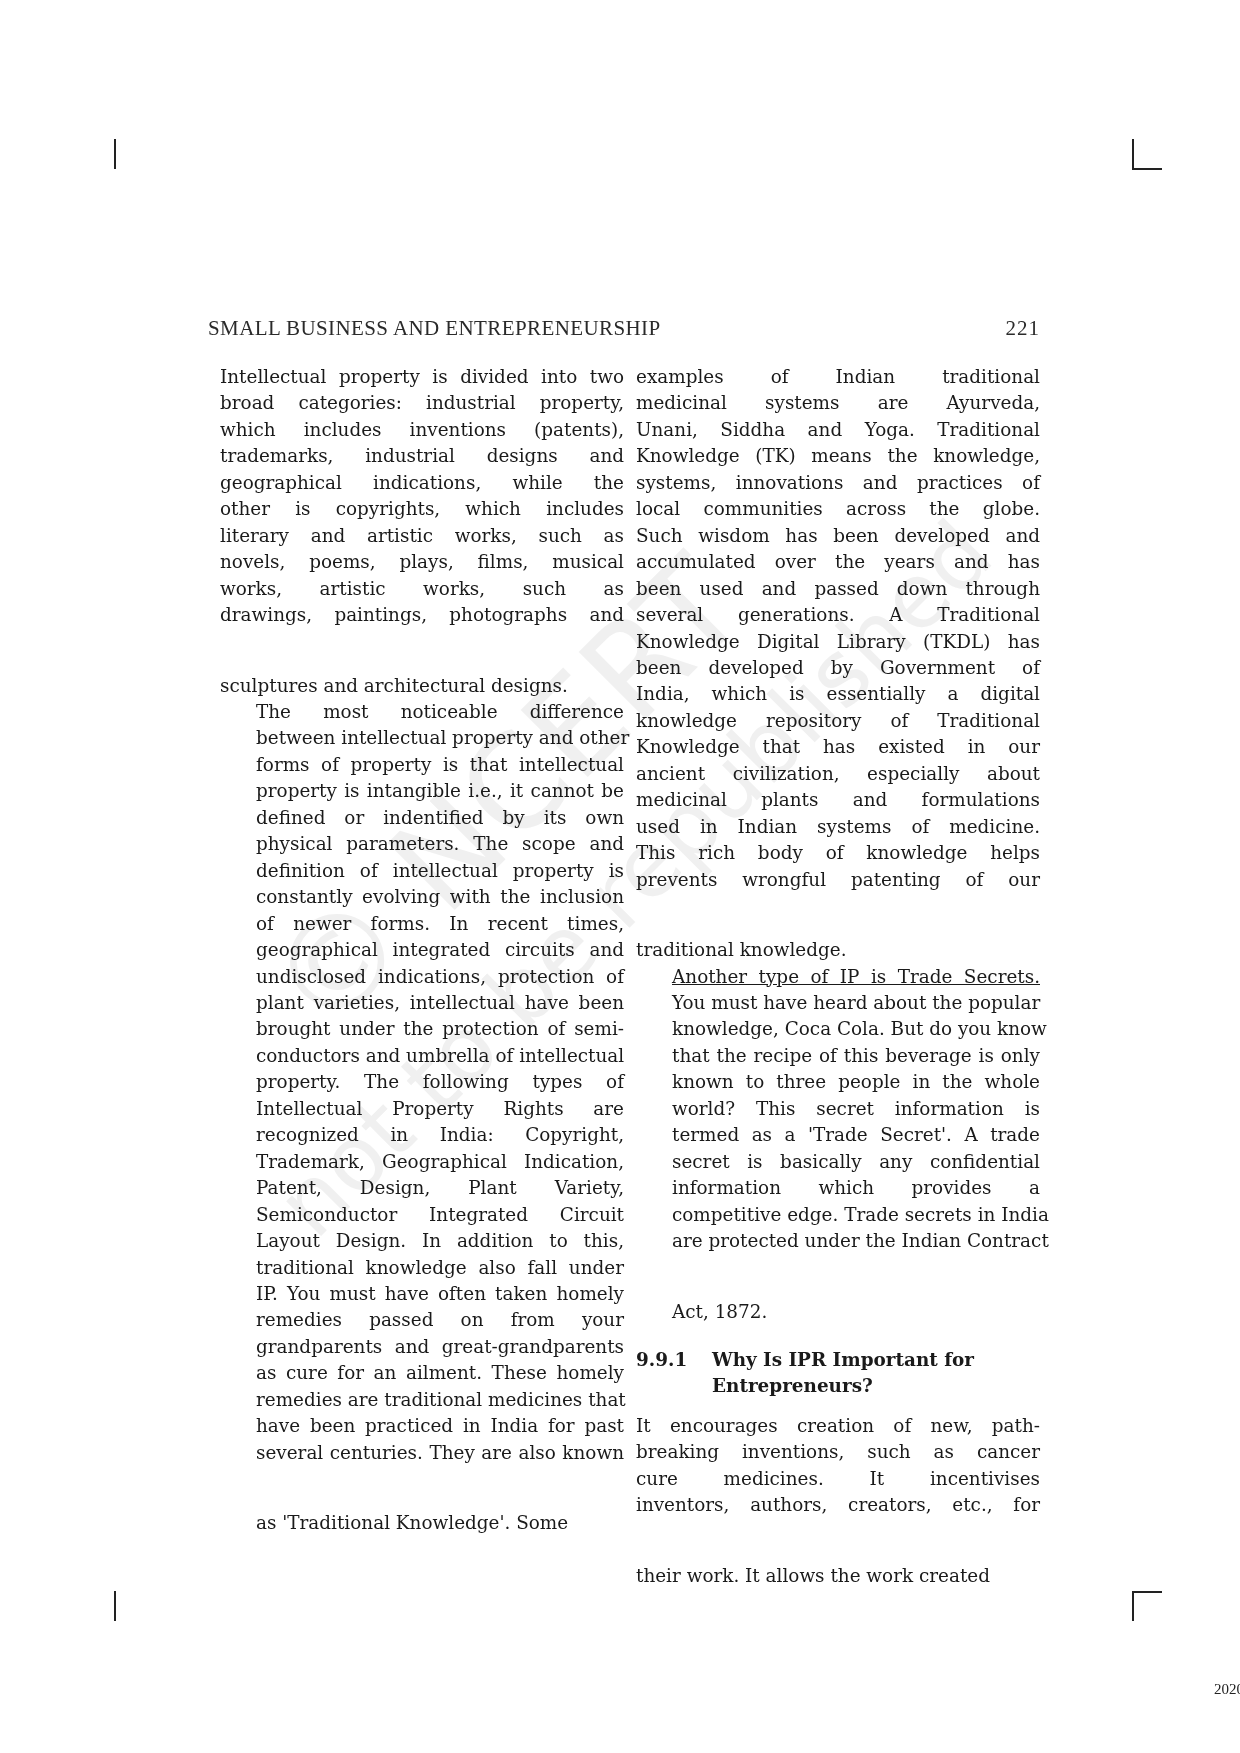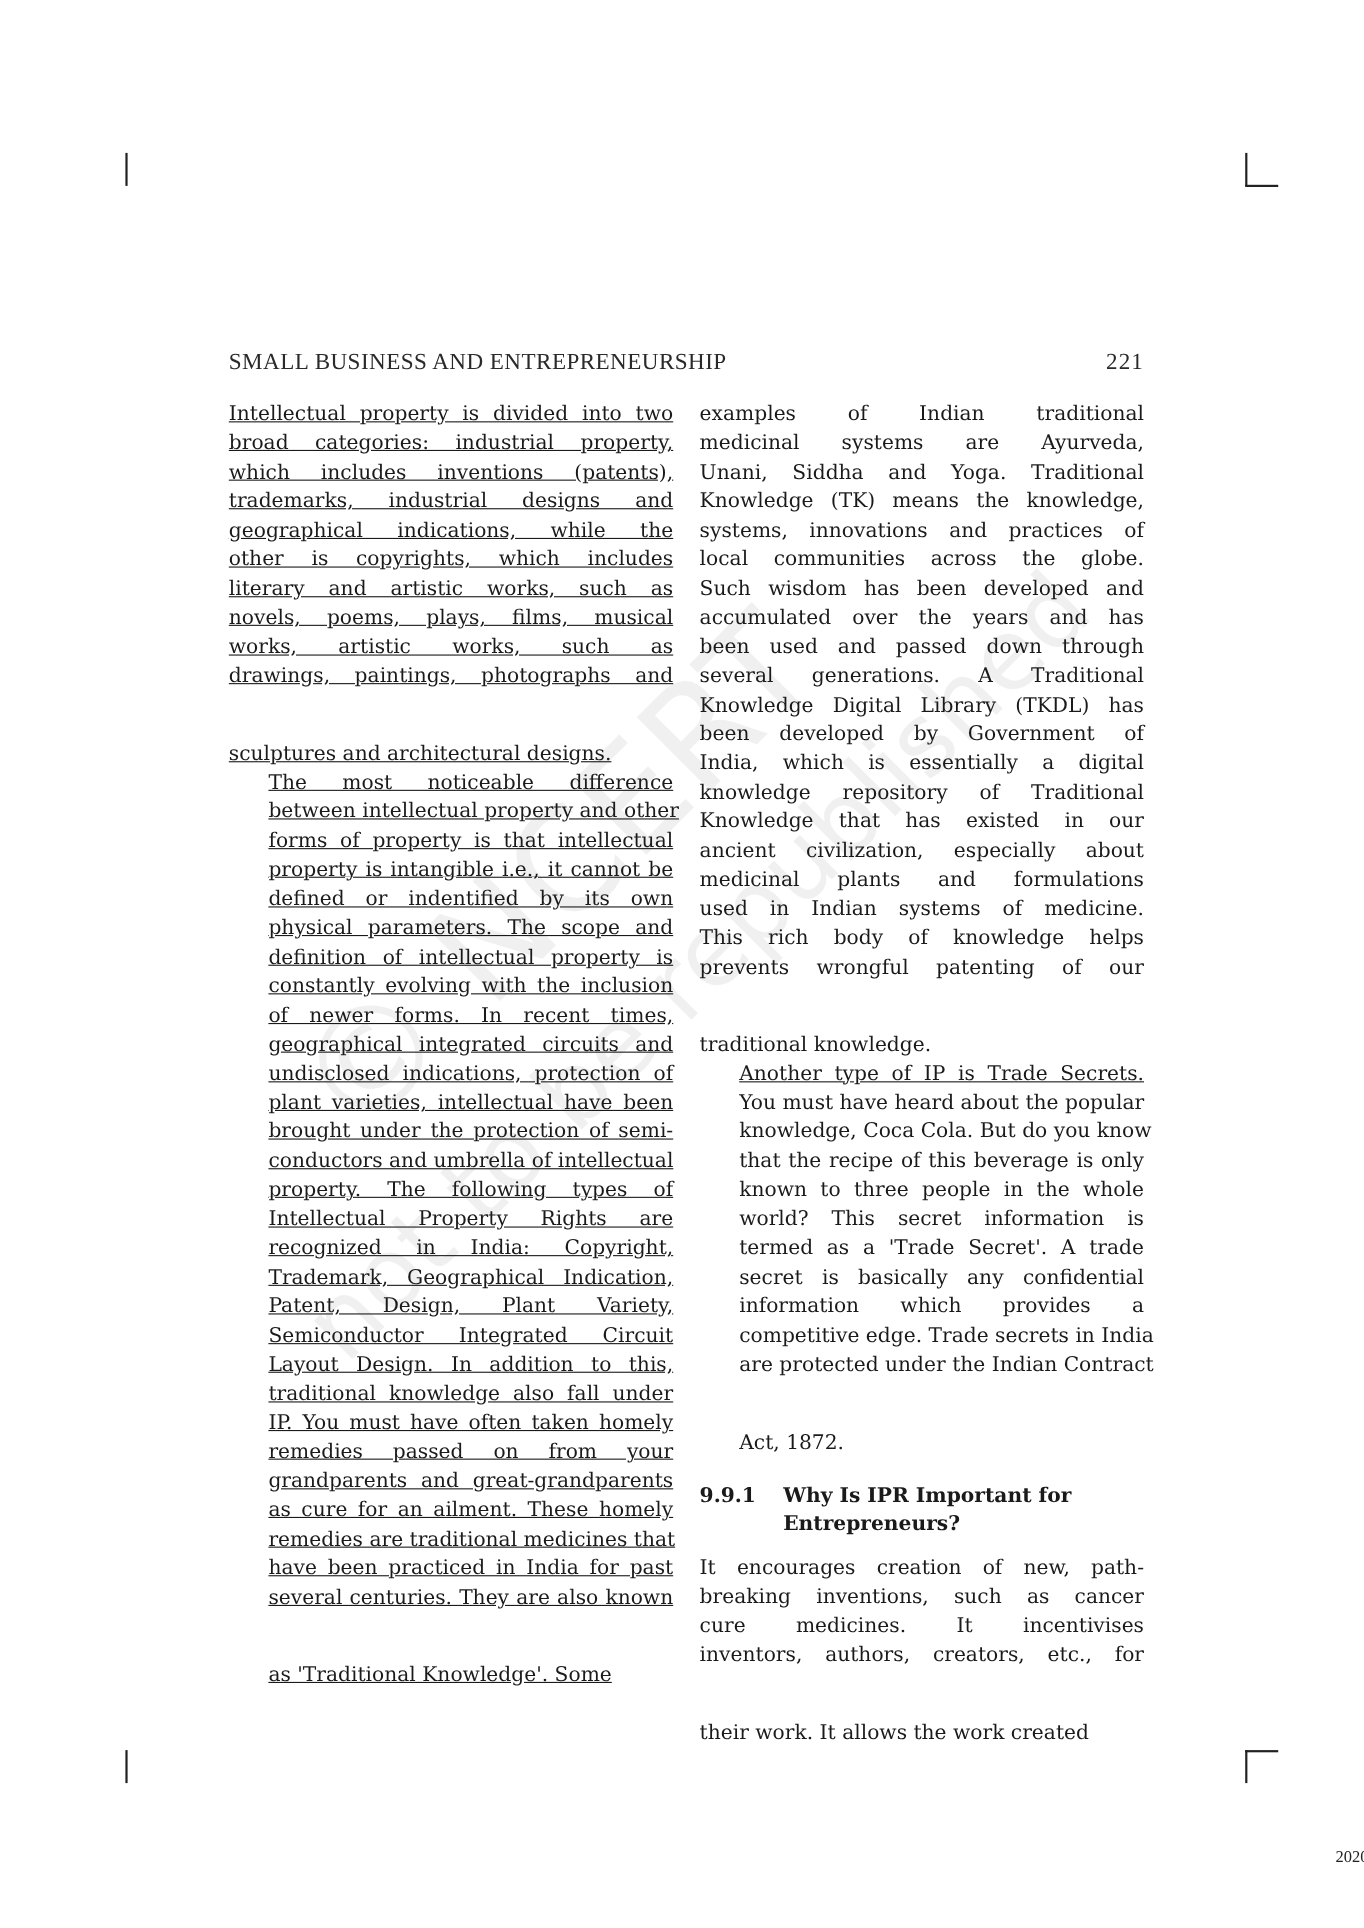--- a/index.html
+++ b/index.html
@@ -40,21 +40,21 @@
       position: absolute;
       top: 364px;
       width: 404px;
       font-family: "DejaVu Serif", serif;
       font-size: 18.4px;
       line-height: 26.45px;
       text-align: justify;
       text-align-last: auto;
       hyphens: none;
     }
-    .column.left { left: 208px; text-decoration: underline; }
+    .column.left { left: 220px; }
     .column.right { left: 636px; }
     .column p { margin: 0; }
     .column p.indent { text-indent: 36px; }
     .column .line {
       display: block;
       text-align: justify;
       text-align-last: justify;
       white-space: nowrap;
     }
     .column .line.last { text-align-last: left; margin-top: 44px; }

